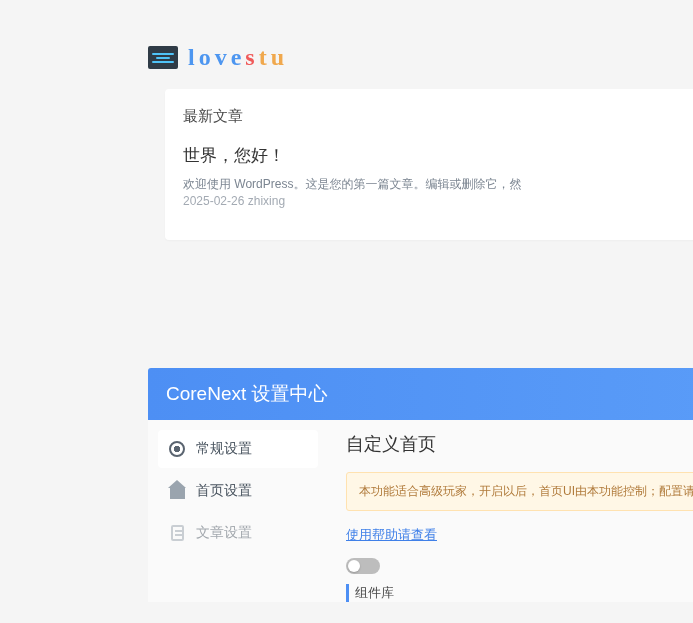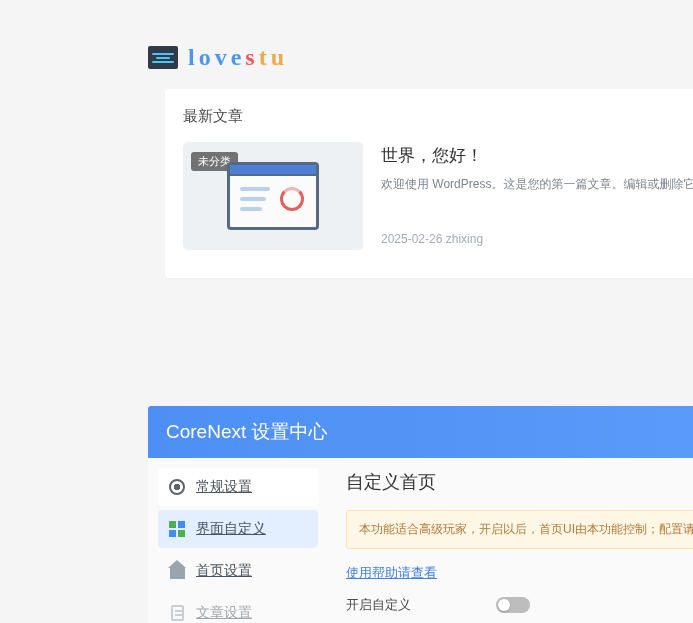--- a/index.html
+++ b/index.html
@@ -176,21 +176,20 @@
     .sidebar-item {
       display: flex;
       align-items: center;
       gap: 10px;
       padding: 10px 10px;
       border-radius: 4px;
       font-size: 14px;
       color: #4a5560;
       cursor: pointer;
       background: #fff;
-      text-decoration: underline;
     }
     .sidebar-item.active {
       background: #e3efff;
     }
     .sidebar-item.plain {
       background: transparent;
       text-align: right;
     }
     .sb-icon {
       width: 18px;
@@ -309,29 +308,20 @@
     <div class="line"></div>
   </div>
   <span class="logo-text">
     <span class="c1">love</span><span class="c2">s</span><span class="c3">tu</span>
   </span>
 </div>
 
 <div class="card-latest">
   <div class="section-title">最新文章</div>
   <div class="article-row">
-    <div class="article-thumb">
-      <span class="article-badge">未分类</span>
-      <div class="thumb-graphic">
-        <span class="gline g1"></span>
-        <span class="gline g2"></span>
-        <span class="gline g3"></span>
-        <span class="gcircle"></span>
-      </div>
-    </div>
     <div class="article-info">
       <div>
         <div class="article-title">世界，您好！</div>
         <div class="article-excerpt">欢迎使用 WordPress。这是您的第一篇文章。编辑或删除它，然</div>
       </div>
       <div class="article-meta">
         <span>2025-02-26</span>
         <span>zhixing</span>
       </div>
     </div>
@@ -340,48 +330,36 @@
 
 <div class="settings-header">CoreNext 设置中心</div>
 <div class="settings-body">
   <div class="sidebar">
     <div class="sidebar-item">
       <span class="sb-icon">
           <span class="icon-gear"></span>
         </span>
       <span>常规设置</span>
     </div>
-    <div class="sidebar-item active">
-      <span class="sb-icon">
-          <span class="icon-grid">
-            <span></span>
-            <span></span>
-            <span></span>
-            <span></span>
-          </span>
-        </span>
-      <span>界面自定义</span>
-    </div>
     <div class="sidebar-item plain">
       <span class="sb-icon">
           <span class="icon-home"></span>
         </span>
       <span>首页设置</span>
     </div>
     <div class="sidebar-item plain" style="opacity:0.5">
       <span class="sb-icon">
           <span class="icon-doc"></span>
         </span>
       <span>文章设置</span>
     </div>
   </div>
 
   <div class="content-area">
     <div class="content-title">自定义首页</div>
     <div class="note-box">本功能适合高级玩家，开启以后，首页UI由本功能控制；配置请谨</div>
     <a class="help-link">使用帮助请查看</a>
     <div class="form-row">
-      <span class="lbl">开启自定义</span>
       <span class="toggle"></span>
     </div>
     <div class="sub-label">组件库</div>
   </div>
 </div>
 
 </body></html>

